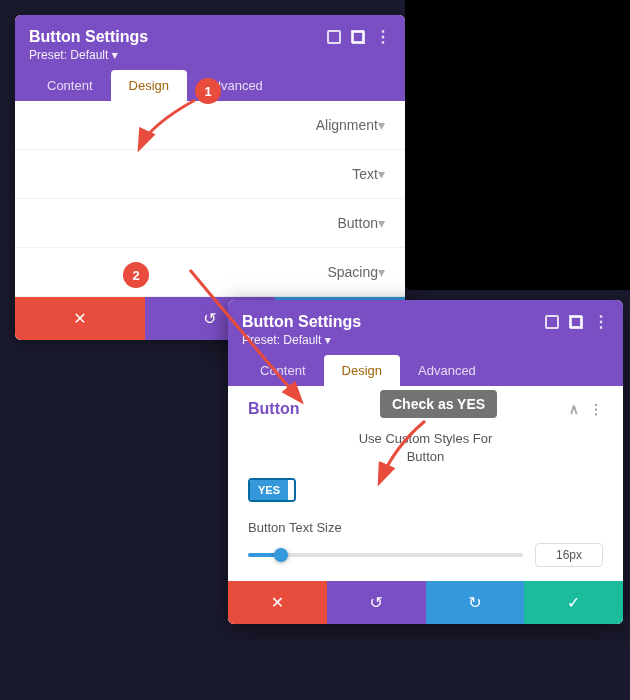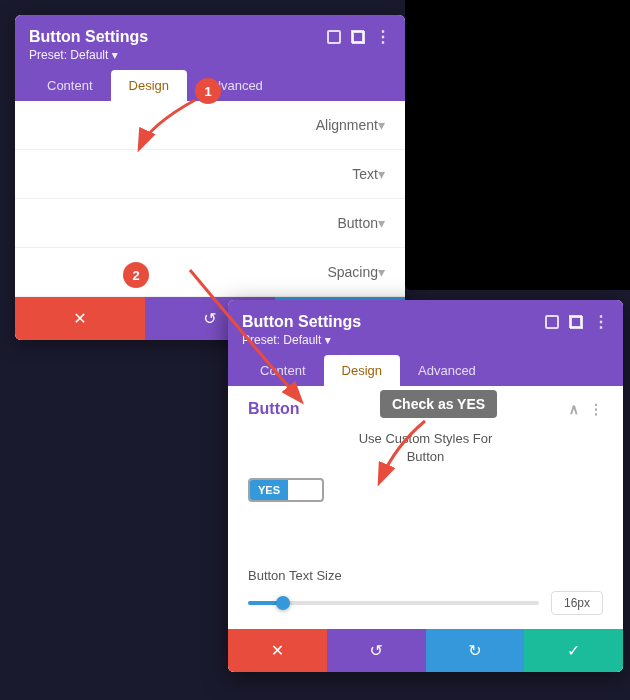--- a/index.html
+++ b/index.html
@@ -196,22 +196,22 @@
     }
 
     .toggle-row {
       padding: 6px 20px 14px 20px;
     }
 
     .toggle-switch {
       display: inline-flex;
       border-radius: 4px;
       overflow: hidden;
-      border: 2px solid #a3a3a3;
-      width: 76px;
+      border: 2px solid #0369a1;
+      width: 48px;
     }
 
     .toggle-yes {
       background: #3498db;
       color: #fff;
       font-size: 11px;
       font-weight: 700;
       padding: 4px 8px;
       cursor: pointer;
     }
@@ -222,21 +222,20 @@
       font-size: 11px;
       font-weight: 700;
       padding: 4px 8px;
       cursor: pointer;
     }
 
     .size-label {
       font-size: 13px;
       color: #555;
       padding: 4px 20px 8px 20px;
-      margin-top: 48px;
     }
 
     .slider-row {
       display: flex;
       align-items: center;
       padding: 0 20px 14px 20px;
       gap: 12px;
     }
 
     .slider-track {
@@ -263,21 +262,21 @@
       top: 50%;
       transform: translate(-50%, -50%);
       width: 14px;
       height: 14px;
       background: #3498db;
       border-radius: 50%;
       box-shadow: 0 1px 4px rgba(0,0,0,0.3);
     }
 
     .slider-value {
-      width: 52px;
+      width: 68px;
       border: 1px solid #ddd;
       border-radius: 4px;
       text-align: center;
       font-size: 12px;
       color: #555;
       padding: 4px 6px;
     }
 
     .panel-2-footer {
       display: flex;

